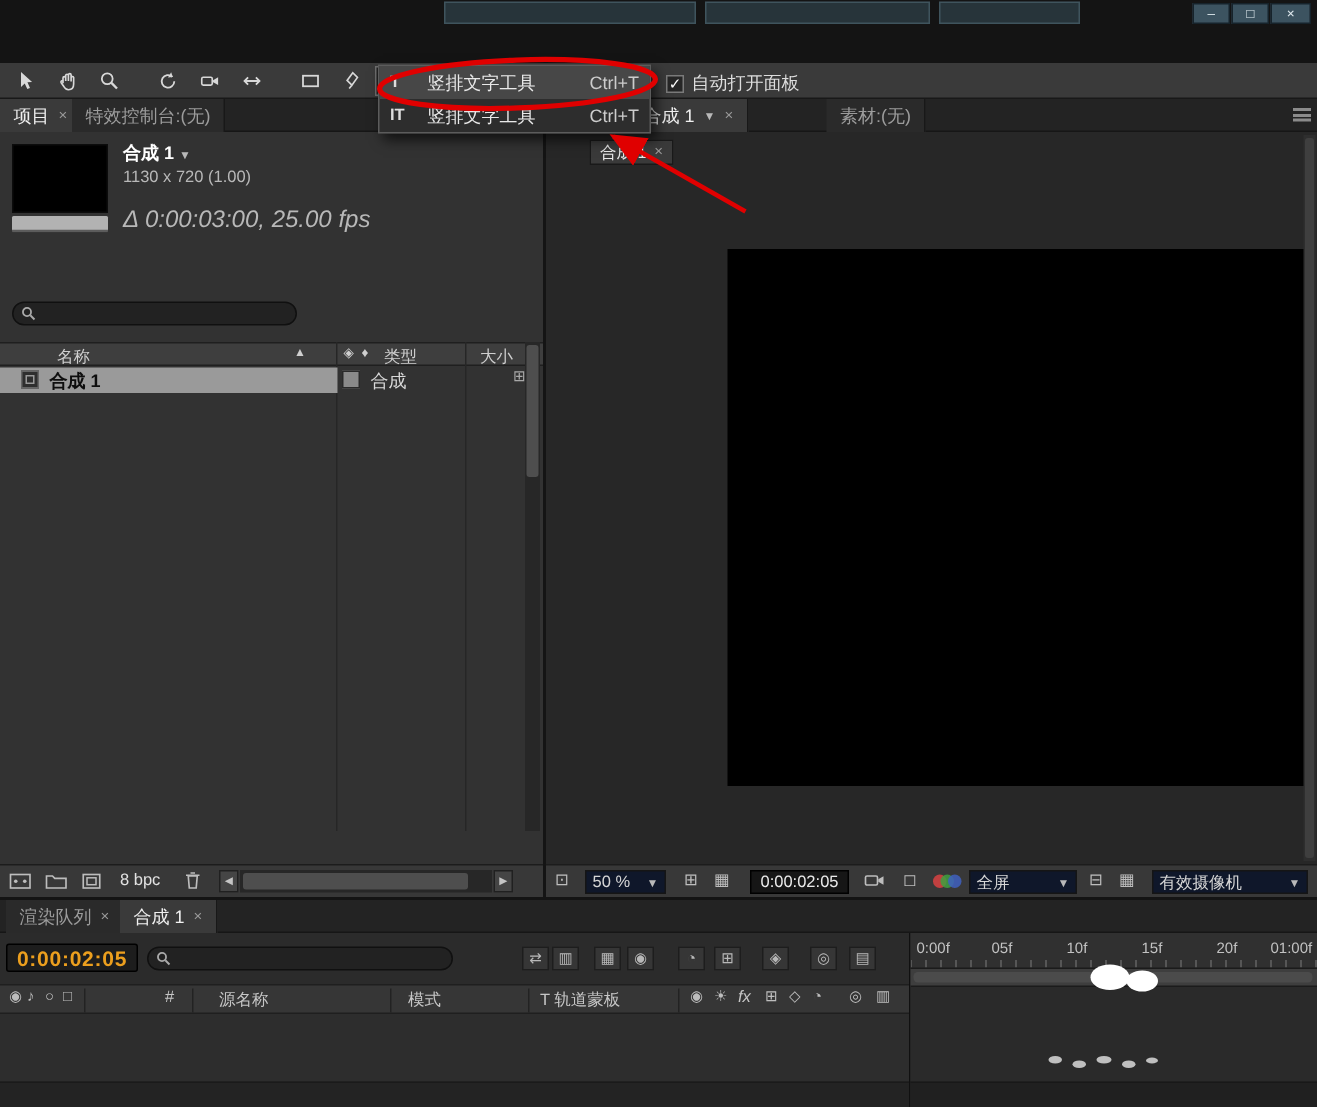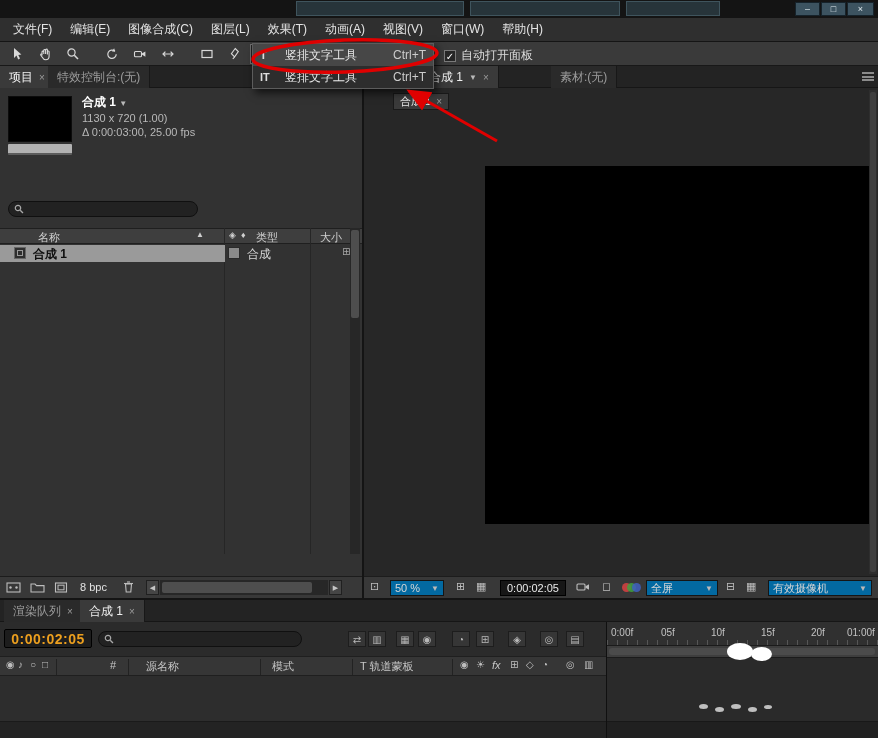--- a/index.html
+++ b/index.html
@@ -42,21 +42,21 @@
   .x-glyph{font-size:10px;color:#9a9a9a;}
   .dd-arrow{font-size:8px;color:#b9b9b9;}
   .panel-menu{position:absolute;right:4px;top:6px;width:12px;height:9px;border-top:2px solid #8b8b8b;border-bottom:2px solid #8b8b8b;}
   .panel-menu:before{content:"";display:block;margin-top:2px;border-top:2px solid #8b8b8b;}
 
   
   #left-panel{left:0;top:66px;width:362px;height:532px;background:#323232;}
   #right-panel{left:364px;top:66px;width:514px;height:532px;background:#272727;}
   .footerbar{position:absolute;left:0;bottom:0;width:100%;height:22px;background:#383838;border-top:1px solid #1c1c1c;}
   .icon-btn{position:absolute;display:flex;align-items:center;justify-content:center;color:#bdbdbd;}
-  .dd{position:absolute;height:16px;background:#0369a1;border:1px solid #151515;color:#d6d6d6;font-size:11px;display:flex;align-items:center;padding:0 4px;gap:4px;}
+  .dd{position:absolute;height:16px;background:#0f172a;border:1px solid #151515;color:#d6d6d6;font-size:11px;display:flex;align-items:center;padding:0 4px;gap:4px;}
   .dd .dd-arrow{margin-left:auto;}
   .searchbox{position:absolute;height:16px;background:#222;border:1px solid #101010;border-radius:8px;display:flex;align-items:center;padding:0 5px;gap:4px;}
   .searchbox input{flex:1;background:transparent;border:none;outline:none;color:#ddd;font-size:11px;min-width:0;}
 
   
   .col-line{position:absolute;width:1px;background:#262626;}
   .hdr{position:absolute;left:0;width:362px;height:16px;background:#3e3e3e;border-top:1px solid #1f1f1f;border-bottom:1px solid #1f1f1f;font-size:11px;color:#cfcfcf;}
   .hcell{position:absolute;top:1px;}
   .prow-sel{position:absolute;background:#9a9a9a;}
   .tc-box{position:absolute;background:#161616;border:1px solid #000;color:#e9e9e9;font-size:11px;display:flex;align-items:center;justify-content:center;}
@@ -83,31 +83,20 @@
 
 <div id="app" class="noselect">
 
   <div class="tb-frag" style="left:296px;width:168px;"></div>
   <div class="tb-frag" style="left:470px;width:150px;"></div>
   <div class="tb-frag" style="left:626px;width:94px;"></div>
   <div class="winbtn" style="left:795px;">–</div>
   <div class="winbtn" style="left:821px;">□</div>
   <div class="winbtn" style="left:847px;width:27px;">×</div>
 
-  <div id="menubar" class="abs">
-    <span class="menu-item">文件(F)</span>
-    <span class="menu-item">编辑(E)</span>
-    <span class="menu-item">图像合成(C)</span>
-    <span class="menu-item">图层(L)</span>
-    <span class="menu-item">效果(T)</span>
-    <span class="menu-item">动画(A)</span>
-    <span class="menu-item">视图(V)</span>
-    <span class="menu-item">窗口(W)</span>
-    <span class="menu-item">帮助(H)</span>
-  </div>
 
   <div id="toolbar" class="abs">
     <div class="tool">
       <svg width="14" height="14" viewBox="0 0 14 14">
           <path d="M4 1 L4 11 L6.5 8.6 L8.2 12.4 L10 11.6 L8.3 7.9 L11.4 7.6 Z" fill="#d8d8d8"></path>
         </svg>
     </div>
     <div class="tool">
       <svg width="14" height="14" viewBox="0 0 14 14">
           <path d="M4 8.5 V5 a.9.9 0 0 1 1.8 0 V7 M5.8 7 V3.4 a.9.9 0 0 1 1.8 0 V7 M7.6 7 V3 a.9.9 0 0 1 1.8 0 V7.4 M9.4 7.4 V4.6 a.9.9 0 0 1 1.7 0 V9 c0 2.4-1.3 3.8-3.4 3.8 c-1.7 0-2.5-.8-3.4-2.5 L2.8 8.2 a.9.9 0 0 1 1.5-1" fill="none" stroke="#d8d8d8" stroke-width="1.1"></path>
@@ -184,21 +173,21 @@
       <div class="panel-menu"></div>
     </div>
 
     <div class="abs" style="left:8px;top:30px;width:64px;height:46px;background:#000;border:1px solid #0c0c0c;"></div>
     <div class="abs" style="left:8px;top:78px;width:64px;height:11px;background:#b2b2b2;border-bottom:2px solid #5c5c5c;border-radius:1px;"></div>
     <div class="abs" style="left:82px;top:28px;font-weight:bold;color:#ffffff;">
       <span>合成 1</span>
       <span class="dd-arrow">▼</span>
     </div>
     <div class="abs" style="left:82px;top:46px;font-size:11px;color:#b8b8b8;">1130 x 720 (1.00)</div>
-    <div class="abs" style="left:82px;top:60px;font-size:11px;color:#b8b8b8;">Δ 0:00:03:00, 25.00 fps</div>
+    <div class="abs" style="left:82px;top:72px;font-size:16px;color:#b8b8b8;font-style:italic;">Δ 0:00:03:00, 25.00 fps</div>
 
     <div class="searchbox" style="left:8px;top:135px;width:190px;">
       <svg width="10" height="10" viewBox="0 0 10 10">
           <circle cx="4" cy="4" r="2.7" fill="none" stroke="#aaa" stroke-width="1.2"></circle>
           <line x1="6.2" y1="6.2" x2="9" y2="9" stroke="#aaa" stroke-width="1.3"></line>
         </svg>
       <input type="text" style="">
     </div>
 
     <div class="hdr" style="top:162px;">

